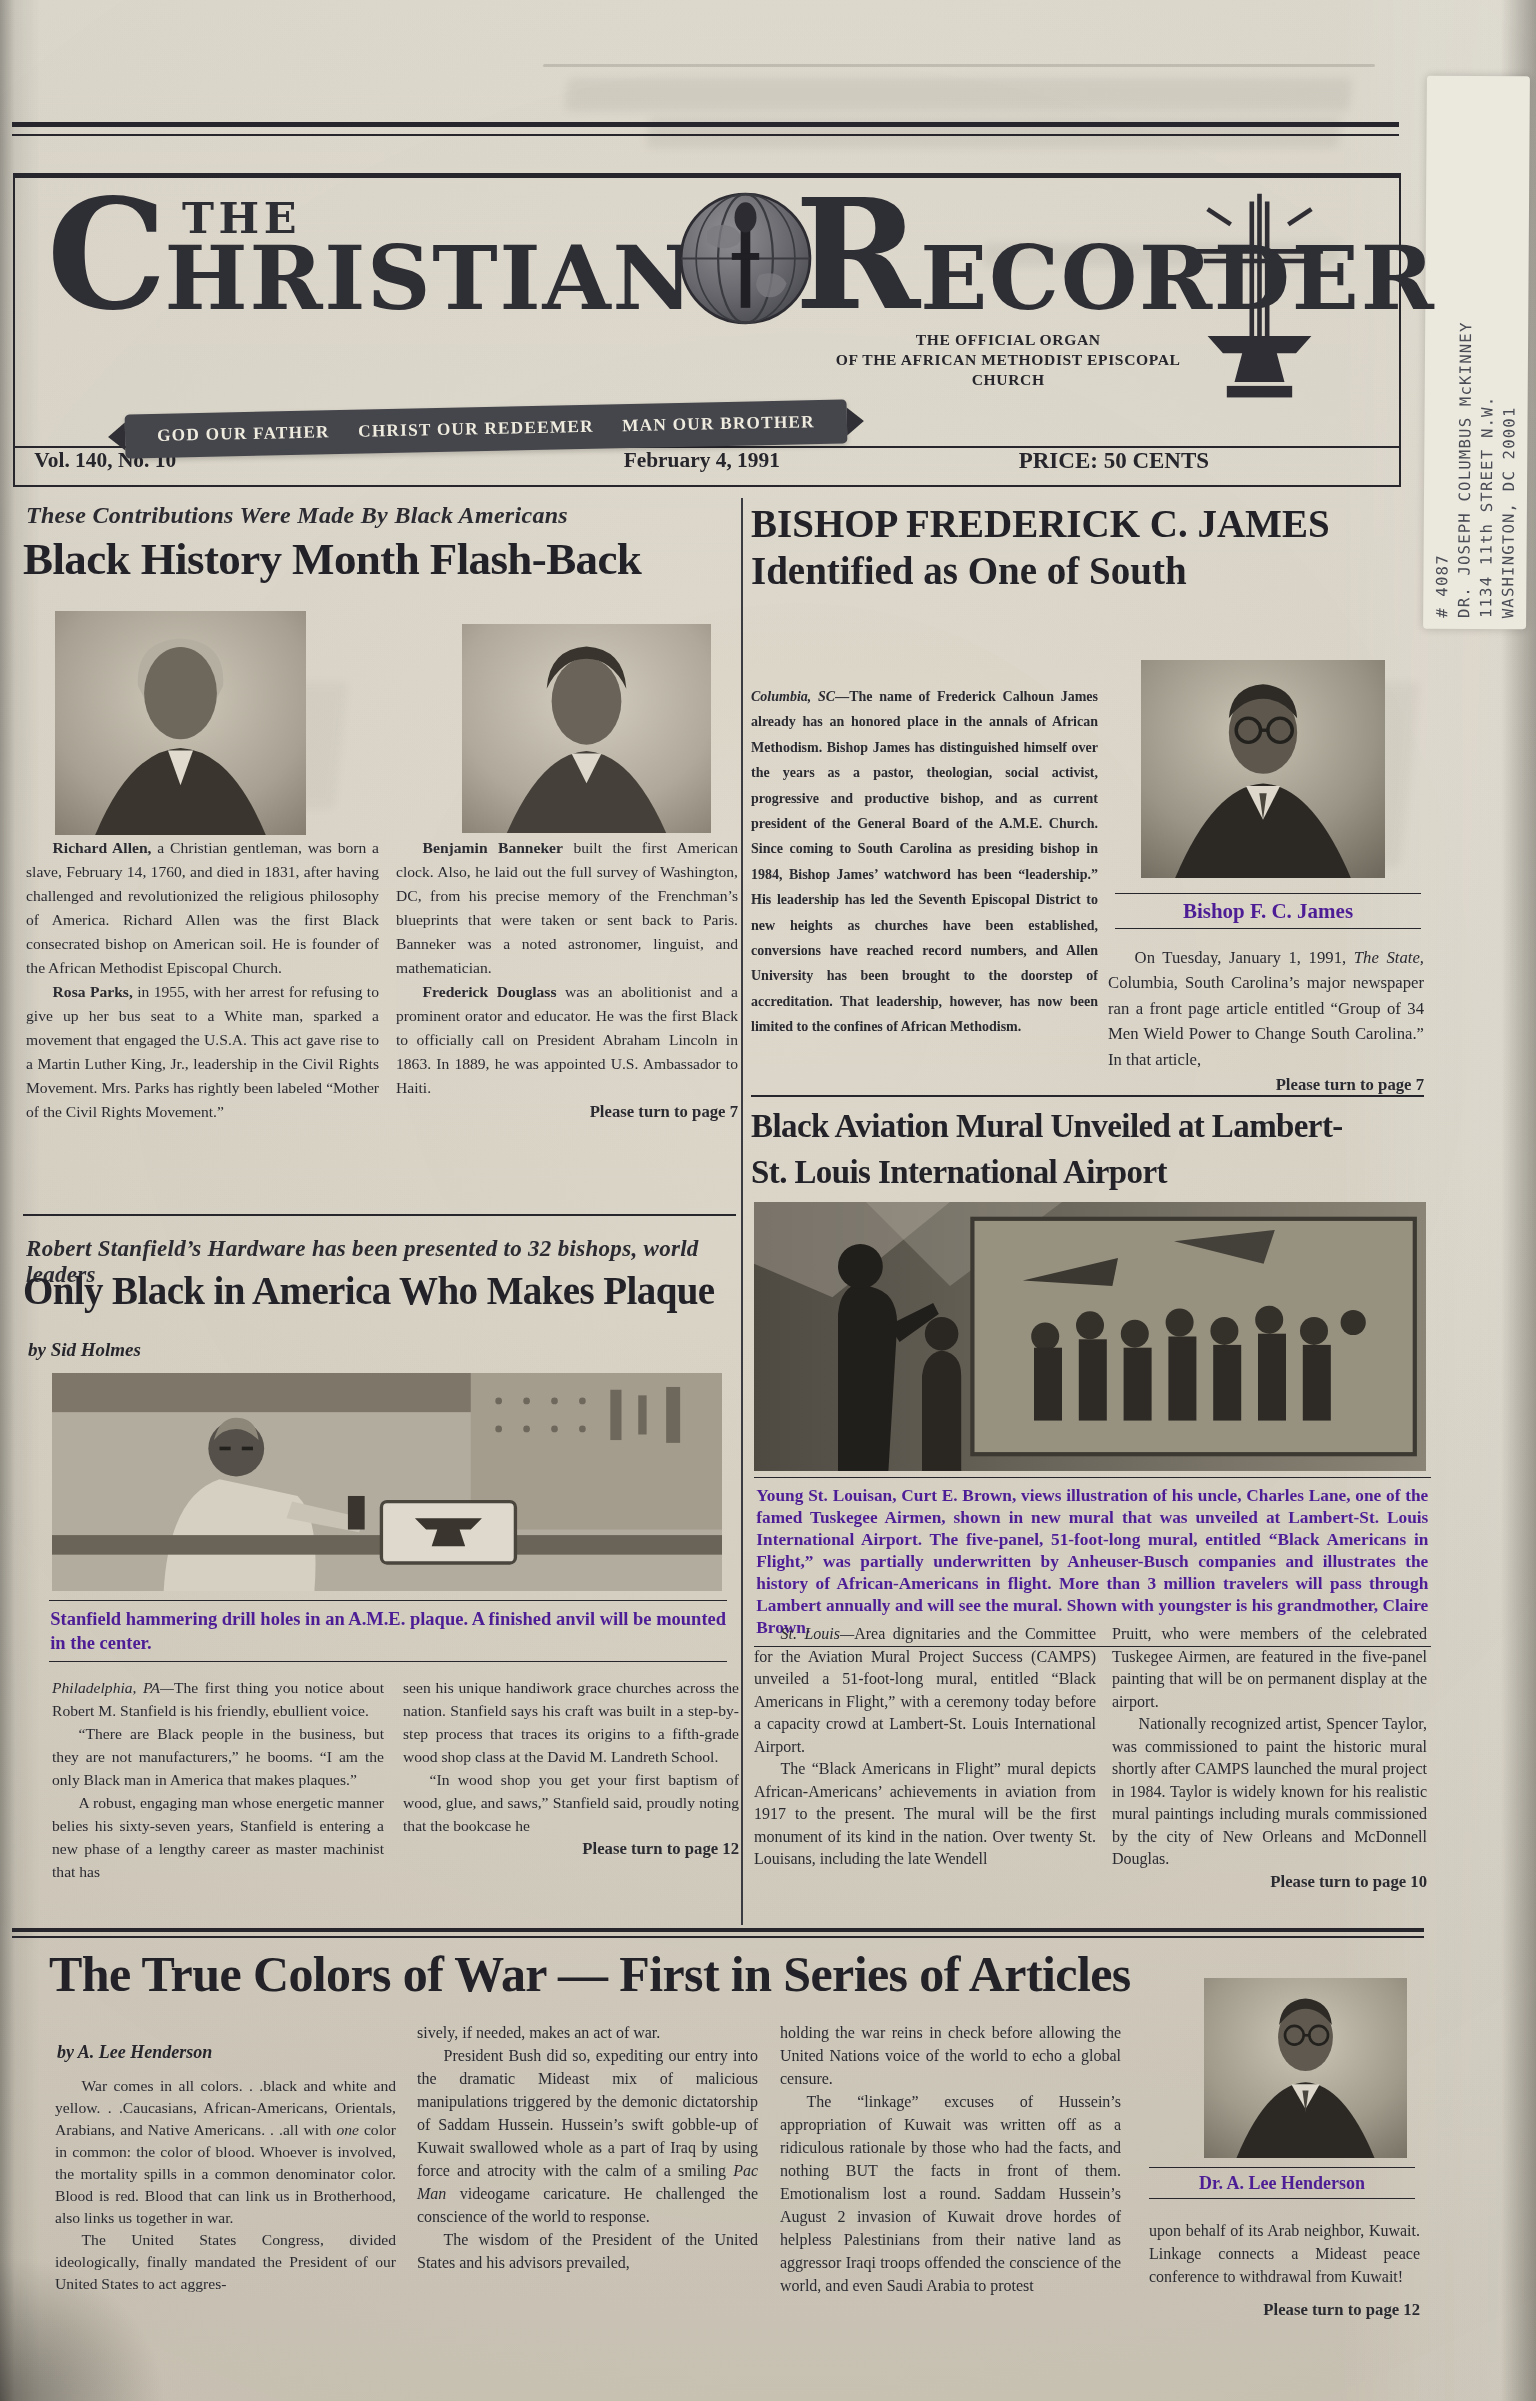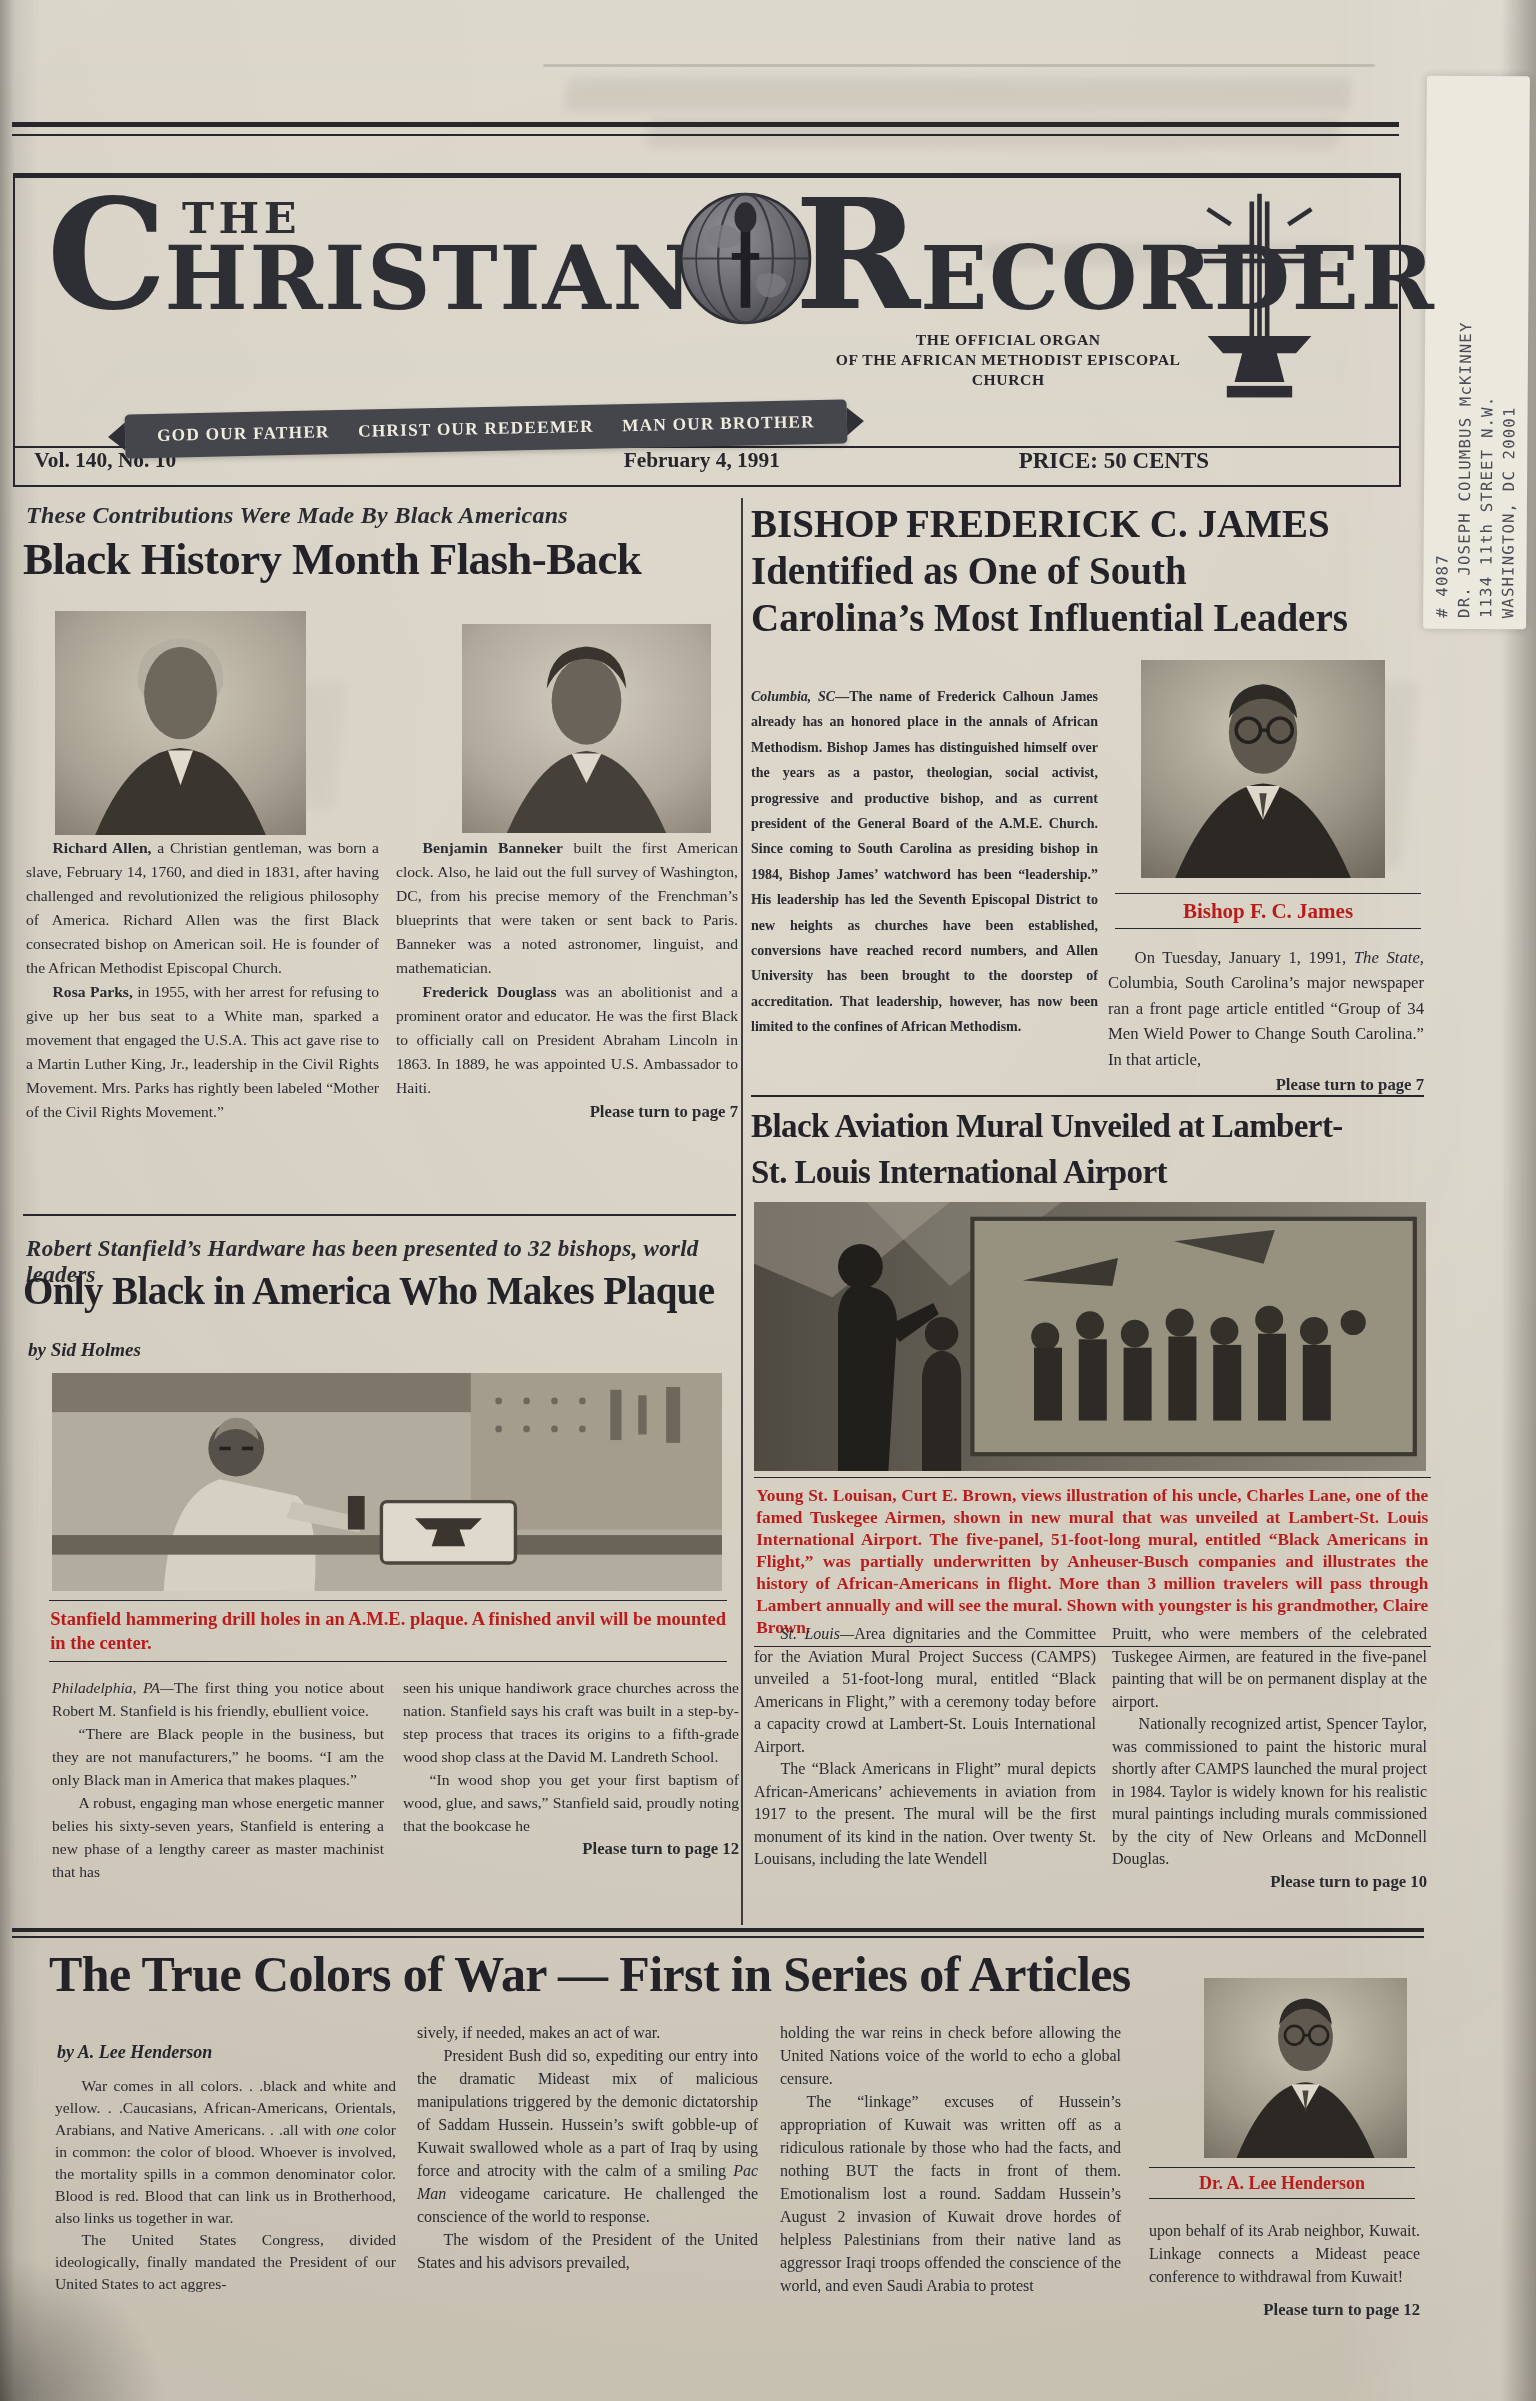--- a/index.html
+++ b/index.html
@@ -56,21 +56,21 @@
   
   .kicker{font-style:italic;font-weight:bold;font-size:24px;letter-spacing:0.3px;color:#2b2b31;}
   .headline{font-weight:bold;color:#222228;letter-spacing:-0.6px;}
   .byline{font-style:italic;font-weight:bold;font-size:19px;}
   .bodytext{font-size:16px;text-align:justify;color:#2a2a31;}
   .bodytext p{margin:0;text-indent:26.6px;}
   .bodytext p.cont{text-indent:0;}
   .bodytext .lead{font-weight:bold;}
   .bodytext .dl{font-style:italic;}
   .turn{font-weight:bold;text-align:right;font-size:16.7px;}
-  .caption{font-weight:bold;color:#b91c1c;}
+  .caption{font-weight:bold;color:#4c1d95;}
   .photo{overflow:hidden;background:#aaa496;box-shadow:0 0 0 0.6px rgba(40,40,40,.35) inset;}
   .photo svg{display:block;width:100%;height:100%;}
   .vdiv{width:1.7px;background:#3a3a41;}
 </style>
 </head>
 <body>
 
 <div class="ghost" style="left:543px;top:64px;width:832px;height:2.9px;opacity:.22;filter:blur(0.6px);"></div>
 <div class="ghost" style="left:566px;top:78px;width:785px;height:33px;"></div>
 <div class="ghost" style="left:647px;top:118px;width:693px;height:30px;"></div>
@@ -203,21 +203,20 @@
 <div class="abs bodytext" style="left:396px;top:836px;width:342px;line-height:24px;font-size:15.6px;">
   <p><span class="lead">Benjamin Banneker</span><span> built the first American clock. Also, he laid out the full survey of Washington, DC, from his precise memory of the Frenchman’s blueprints that were taken or sent back to Paris. Banneker was a noted astronomer, linguist, and mathematician.</span></p>
   <p><span class="lead">Frederick Douglass</span><span> was an abolitionist and a prominent orator and educator. He was the first Black to officially call on President Abraham Lincoln in 1863. In 1889, he was appointed U.S. Ambassador to Haiti.</span></p>
   <p class="turn cont">Please turn to page 7</p>
 </div>
 <div class="abs rule" style="left:23px;top:1214px;width:713px;height:2.3px;"></div>
 
 <div class="abs headline" style="left:751px;top:500px;width:673px;font-size:39px;line-height:47px;letter-spacing:0;">
   <div>BISHOP FREDERICK C. JAMES</div>
   <div>Identified as One of South</div>
-  <div>Carolina’s Most Influential Leaders</div>
 </div>
 <div class="abs bodytext" style="left:751px;top:684px;width:347px;line-height:25.4px;font-size:14px;font-weight:bold;">
   <p class="cont"><span class="dl">Columbia, SC—</span><span>The name of Frederick Calhoun James already has an honored place in the annals of African Methodism. Bishop James has distinguished himself over the years as a pastor, theologian, social activist, progressive and productive bishop, and as current president of the General Board of the A.M.E. Church. Since coming to South Carolina as presiding bishop in 1984, Bishop James’ watchword has been “leadership.” His leadership has led the Seventh Episcopal District to new heights as churches have been established, conversions have reached record numbers, and Allen University has been brought to the doorstep of accreditation. That leadership, however, has now been limited to the confines of African Methodism.</span></p>
 </div>
 <div class="abs photo" style="left:1141px;top:660px;width:244px;height:218px;">
   <svg viewBox="0 0 100 90" preserveAspectRatio="none">
     <defs>
         <radialGradient id="p3" cx="45%" cy="32%" r="85%">
       <stop offset="0%" stop-color="#c9c3b4"></stop>
           <stop offset="60%" stop-color="#9a9486"></stop>

